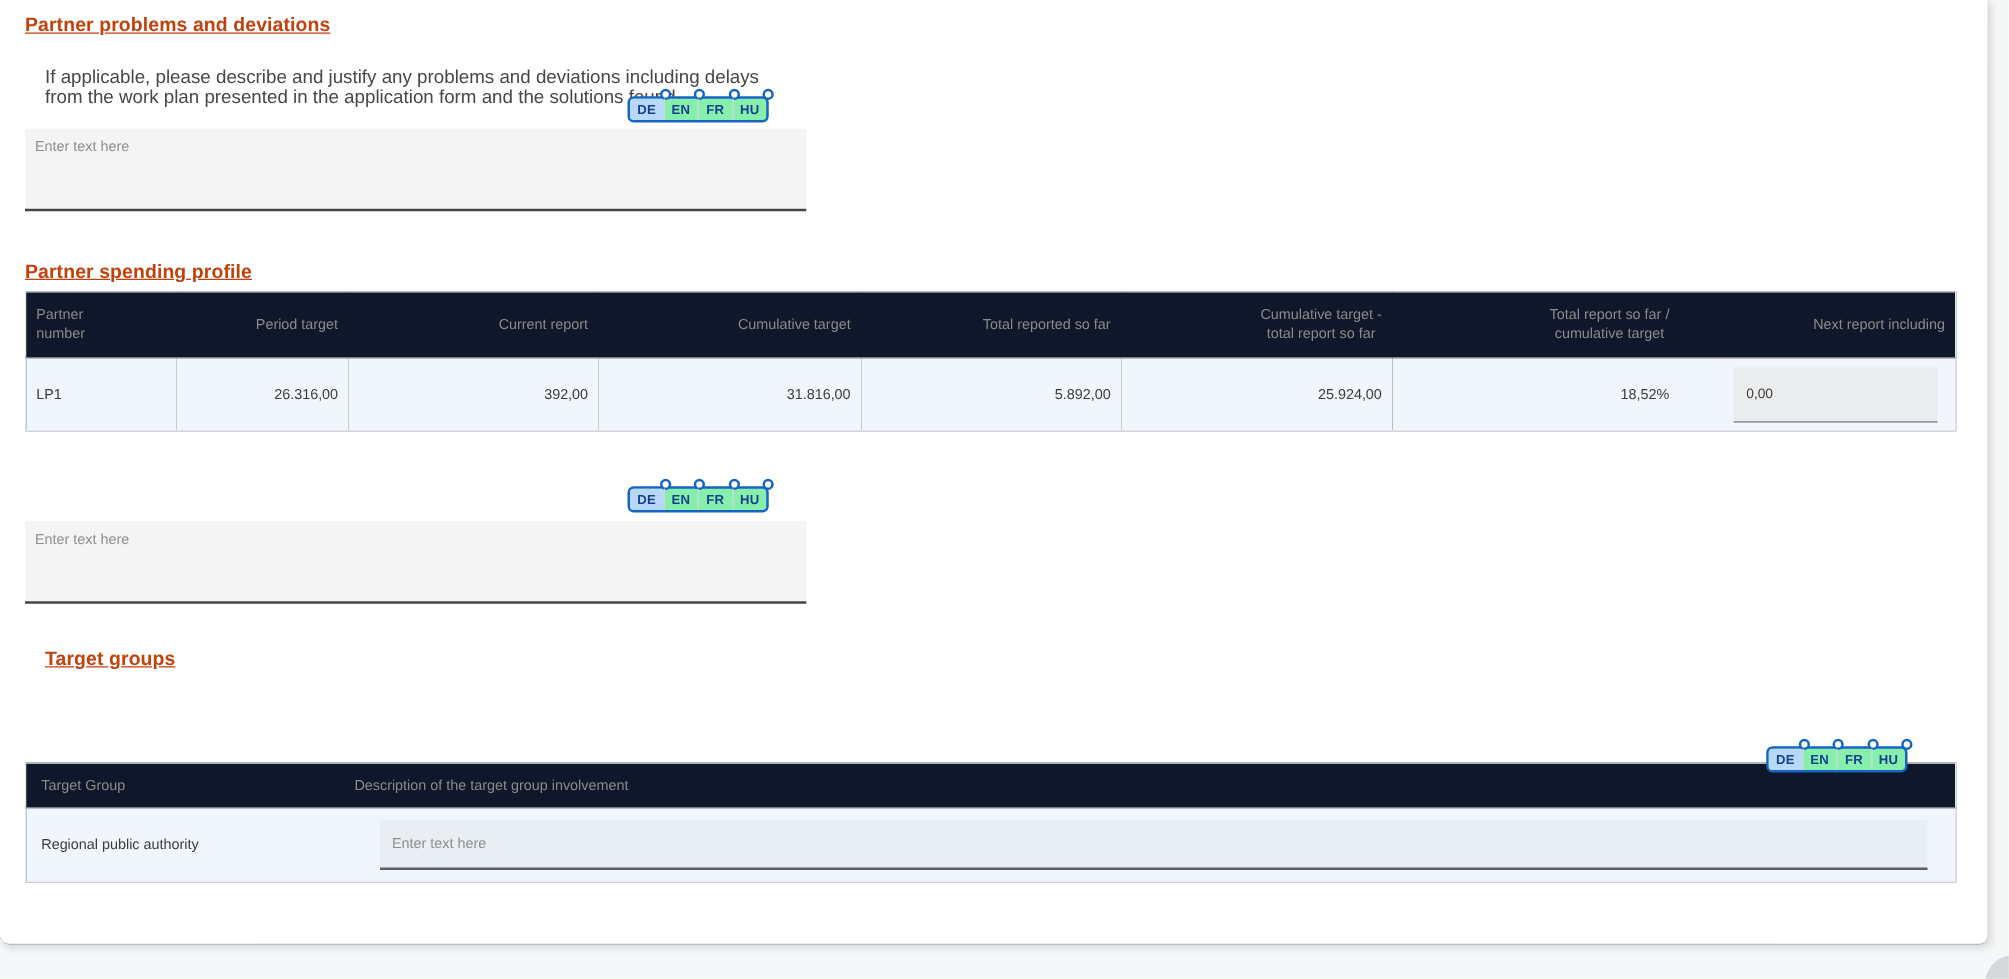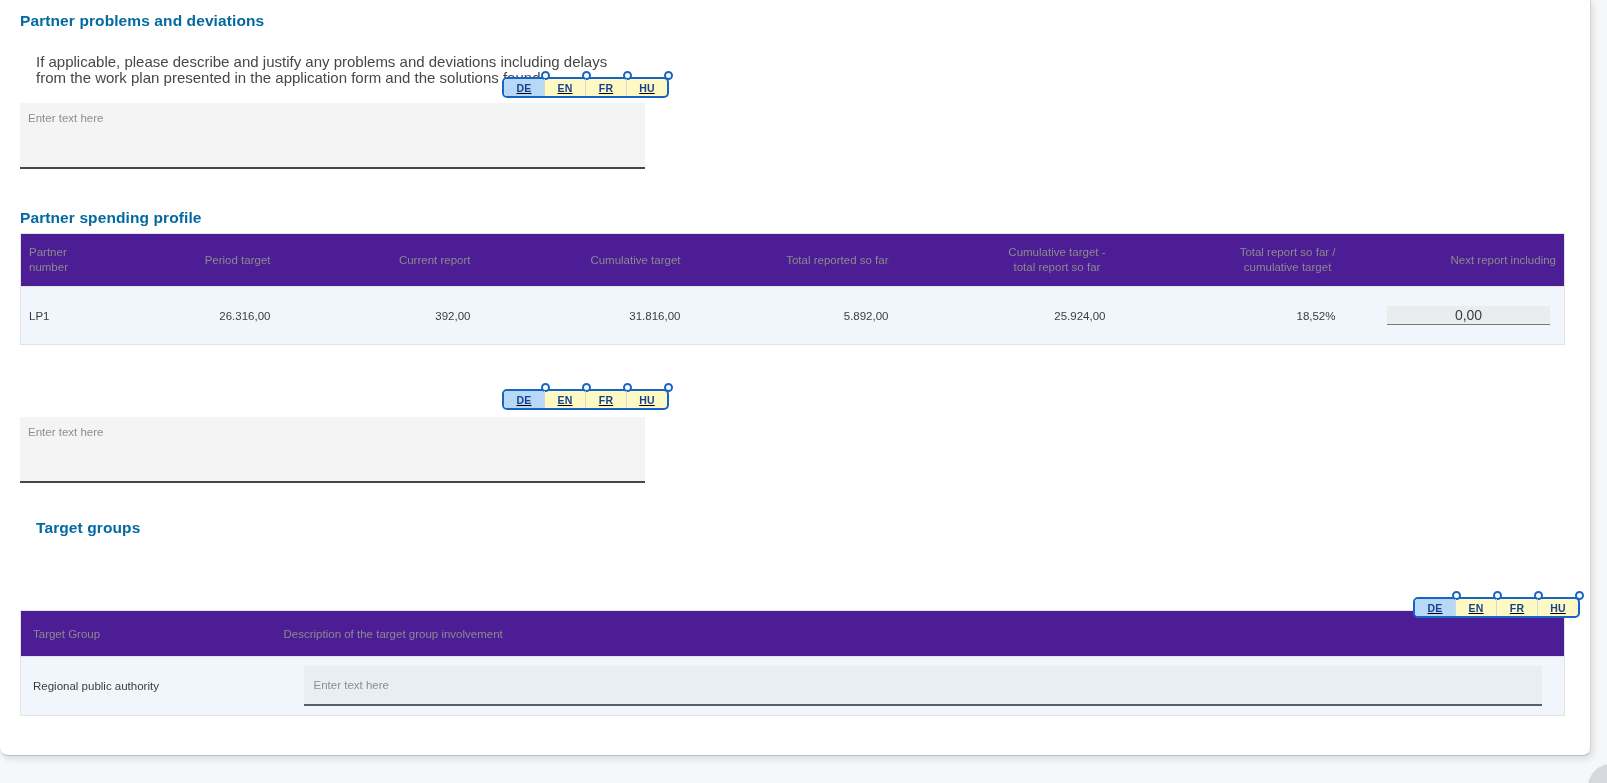--- a/index.html
+++ b/index.html
@@ -24,32 +24,32 @@
     border-bottom:1px solid #b6bcc1;
     border-radius:0 0 8px 8px;
     box-shadow:2px 3px 6px rgba(60,64,67,.14);
   }
   .corner-fab{
     position:absolute;left:1588px;top:764px;width:46px;height:46px;
     border-radius:50%;background:#d5d9dd;
   }
   h2.sec-title{
     position:absolute;margin:0;
-    font-size:15.5px;font-weight:bold;color:#0369a1;letter-spacing:.1px;
+    font-size:15.5px;font-weight:bold;color:#c2410c;letter-spacing:.1px;text-decoration:underline;
   }
   p.sec-desc{
     position:absolute;margin:16px;
     font-size:15px;line-height:16px;color:#474747;
   }
   
   .lang-selector{
     position:absolute;z-index:3;display:flex;
-    width:167px;height:21px;
+    width:113px;height:21px;
     border:2px solid var(--accent-blue);
-    border-radius:5px;background:#fef9c3;text-decoration:underline;
+    border-radius:5px;background:#86efac;
   }
   .lang-tab{
     position:relative;flex:1;display:flex;align-items:center;justify-content:center;
     cursor:pointer;
   }
   .lang-tab + .lang-tab{border-left:1px solid #d3d7dc;}
   .lang-tab.selected{background:var(--tab-selected-bg);border-radius:3px 0 0 3px;}
   .lang-label{
     font-size:10.5px;font-weight:bold;color:var(--tab-text);letter-spacing:.2px;
   }
@@ -63,46 +63,46 @@
     width:625px;height:66px;
     background:#f4f4f4;border:none;outline:none;
     border-bottom:2px solid #43474a;
     padding:9px 8px;
     font-family:"Liberation Sans",sans-serif;font-size:11.5px;color:#3c3c3c;
   }
   textarea.fill-area::placeholder{color:#8e8e8e;opacity:1;}
   
   table.data-table{
     position:absolute;border-collapse:collapse;table-layout:fixed;
-    width:1544px;background:#4c1d95;z-index:1;padding-left:36px;
+    width:1544px;background:#0f172a;z-index:1;padding-left:36px;
   }
   table.data-table,table.data-table th,table.data-table td{border:0;}
   table.data-table{border:1px solid var(--table-border);}
   table.data-table thead tr{border-bottom:1px solid var(--table-border);}
   th{
     font-weight:normal;font-size:11.5px;color:#8b8b8b;
     padding:0 8px;vertical-align:middle;
   }
   td{
     font-size:11.5px;color:#3c3c3c;
     padding:0 8px;vertical-align:middle;
   }
   .al{text-align:left;}
   .ar{text-align:right;}
   .hwrap{display:inline-block;white-space:pre-line;text-align:center;line-height:15px;}
   .spending-table thead tr{height:53px;}
   .spending-table tbody tr{height:58px;background:var(--row-highlight);margin-top:36px;}
   .forecast-input{
-    width:163px;height:19px;margin-right:6px;
+    width:163px;height:44px;margin-right:6px;
     background:#ebeced;border:none;outline:none;
     border-bottom:1px solid #75797d;
-    text-align:center;padding:0 10px;
-    font-family:"Liberation Sans",sans-serif;font-size:14px;color:#3c3c3c;
-  }
-  .target-table thead tr{height:46px;}
+    text-align:left;padding:0 10px;
+    font-family:"Liberation Sans",sans-serif;font-size:11px;color:#3c3c3c;
+  }
+  .target-table thead tr{height:36px;}
   .target-table tbody tr{height:59px;background:var(--row-highlight);}
   .target-table th.c2,.target-table td.c2{padding-left:0;}
   .tg-input{
     width:calc(100% - 34px);height:40px;margin:0 14px 0 20px;
     background:#e9eef3;border:none;outline:none;
     border-bottom:2px solid #5b5f63;
     padding:0 10px;
     font-family:"Liberation Sans",sans-serif;font-size:11.5px;color:#3c3c3c;
   }
   .tg-input::placeholder,.forecast-input::placeholder{color:#8e8e8e;opacity:1;}

